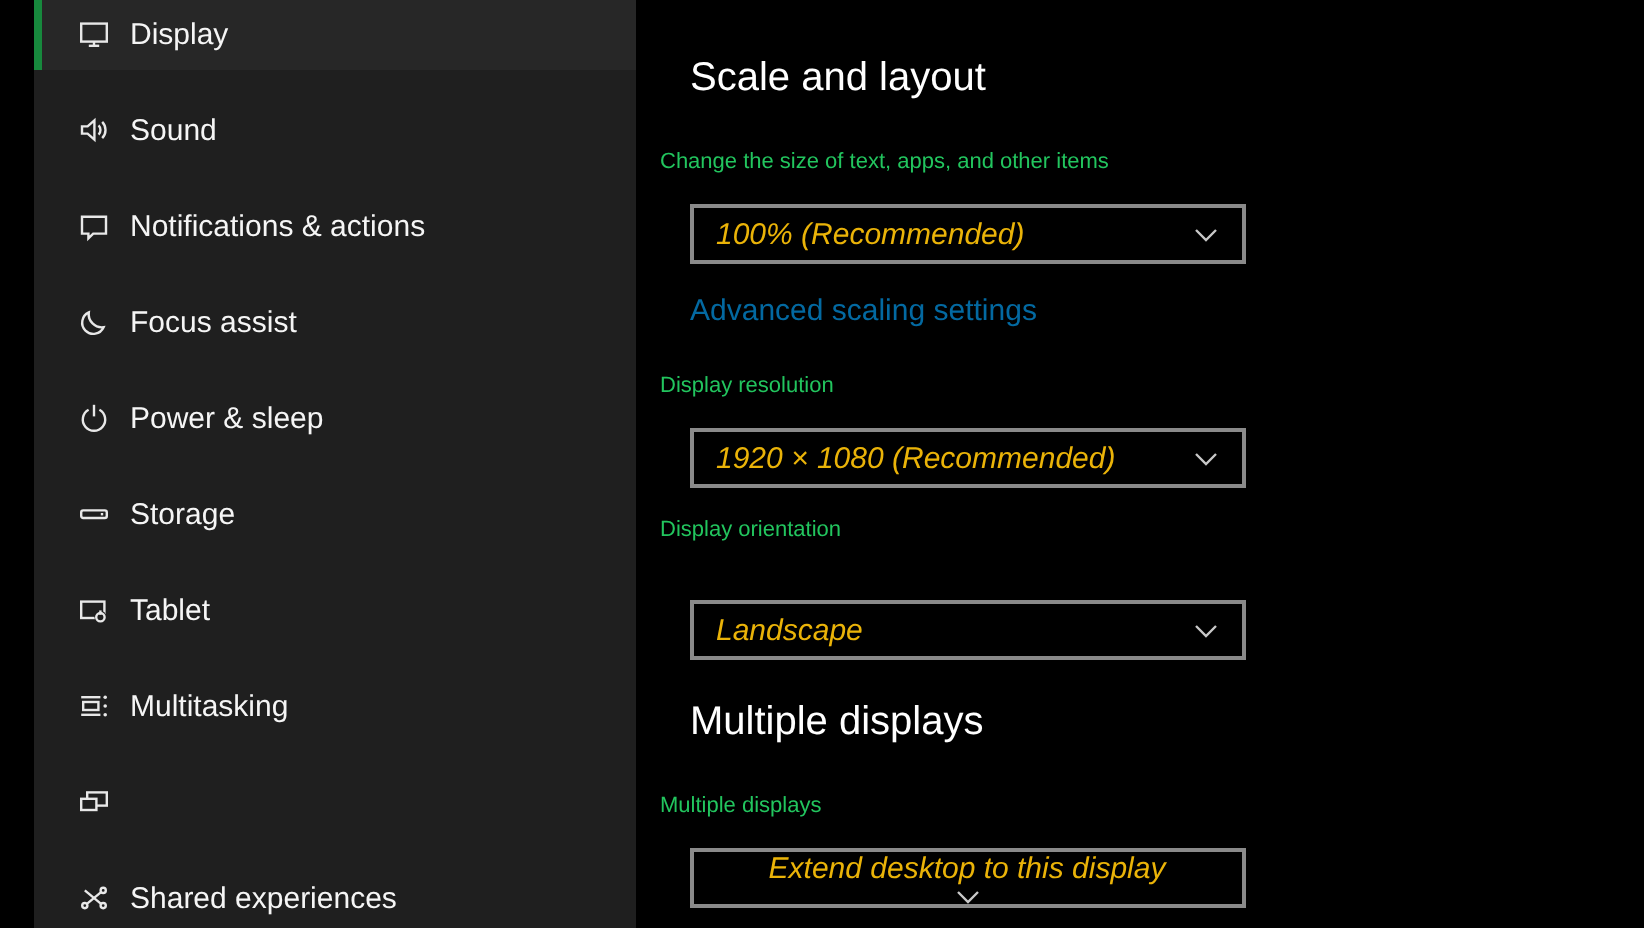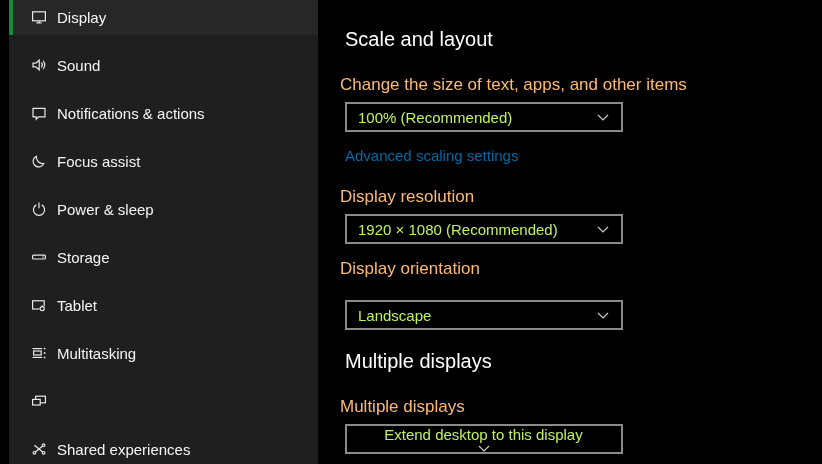--- a/index.html
+++ b/index.html
@@ -8,21 +8,21 @@
     font-family: "Liberation Sans", sans-serif;
     background: #000000;
     color: #ffffff;
     position: relative;
   }
   .app { position: absolute; inset: 0; }
 
   
   .sidebar {
     position: absolute;
-    left: 9px; top: 0; bottom: 0;
+    left: 17px; top: 0; bottom: 0;
     width: 318px;
     background: #1f1f1f;
     overflow: hidden;
   }
   .nav-list {
     position: absolute;
     left: 0; top: -1px; right: 2px;
     display: flex;
     flex-direction: column;
     gap: 12px;
@@ -72,42 +72,43 @@
   .section-heading {
     position: absolute;
     left: 27px;
     font-size: 20px;
     font-weight: 400;
     color: #ffffff;
     white-space: nowrap;
   }
   .field-label {
     position: absolute;
-    left: 22px;
-    font-size: 17px;
-    color: #fdba74;
+    left: 12px;
+    font-size: 11px;
+    color: #22c55e;
     white-space: nowrap;
   }
   .dropdown {
     position: absolute;
     left: 27px;
     width: 278px;
     height: 30px;
     border: 2px solid #8a8a8a;
     background: #000000;
     display: flex;
     align-items: center;
     justify-content: space-between;
     padding: 0 12px 0 11px;
     cursor: default;
   }
   .dropdown-value {
     font-size: 15px;
-    color: #bef264;
-    white-space: nowrap;
+    color: #eab308;
+    white-space: nowrap;
+    font-style: italic;
   }
   .chevron-down { display: block; }
   .text-link {
     position: absolute;
     left: 27px;
     font-size: 15px;
     color: #0369a1;
     text-decoration: none;
     white-space: nowrap;
     cursor: pointer;

